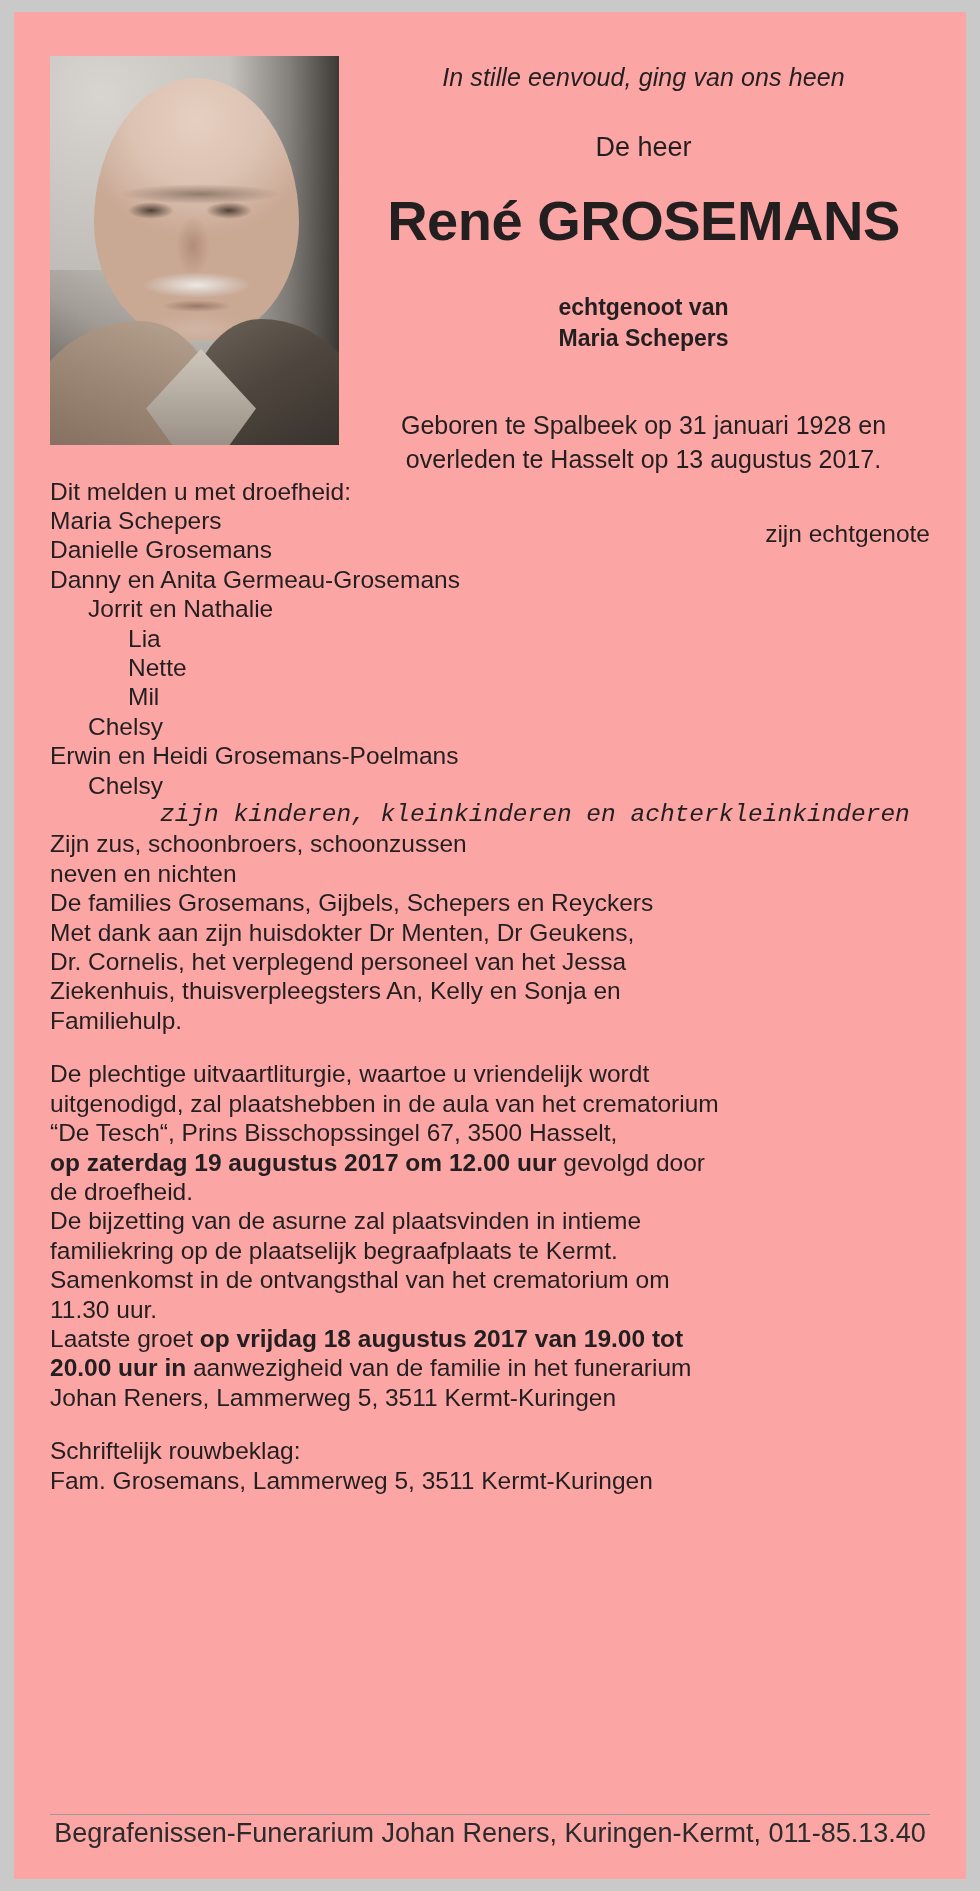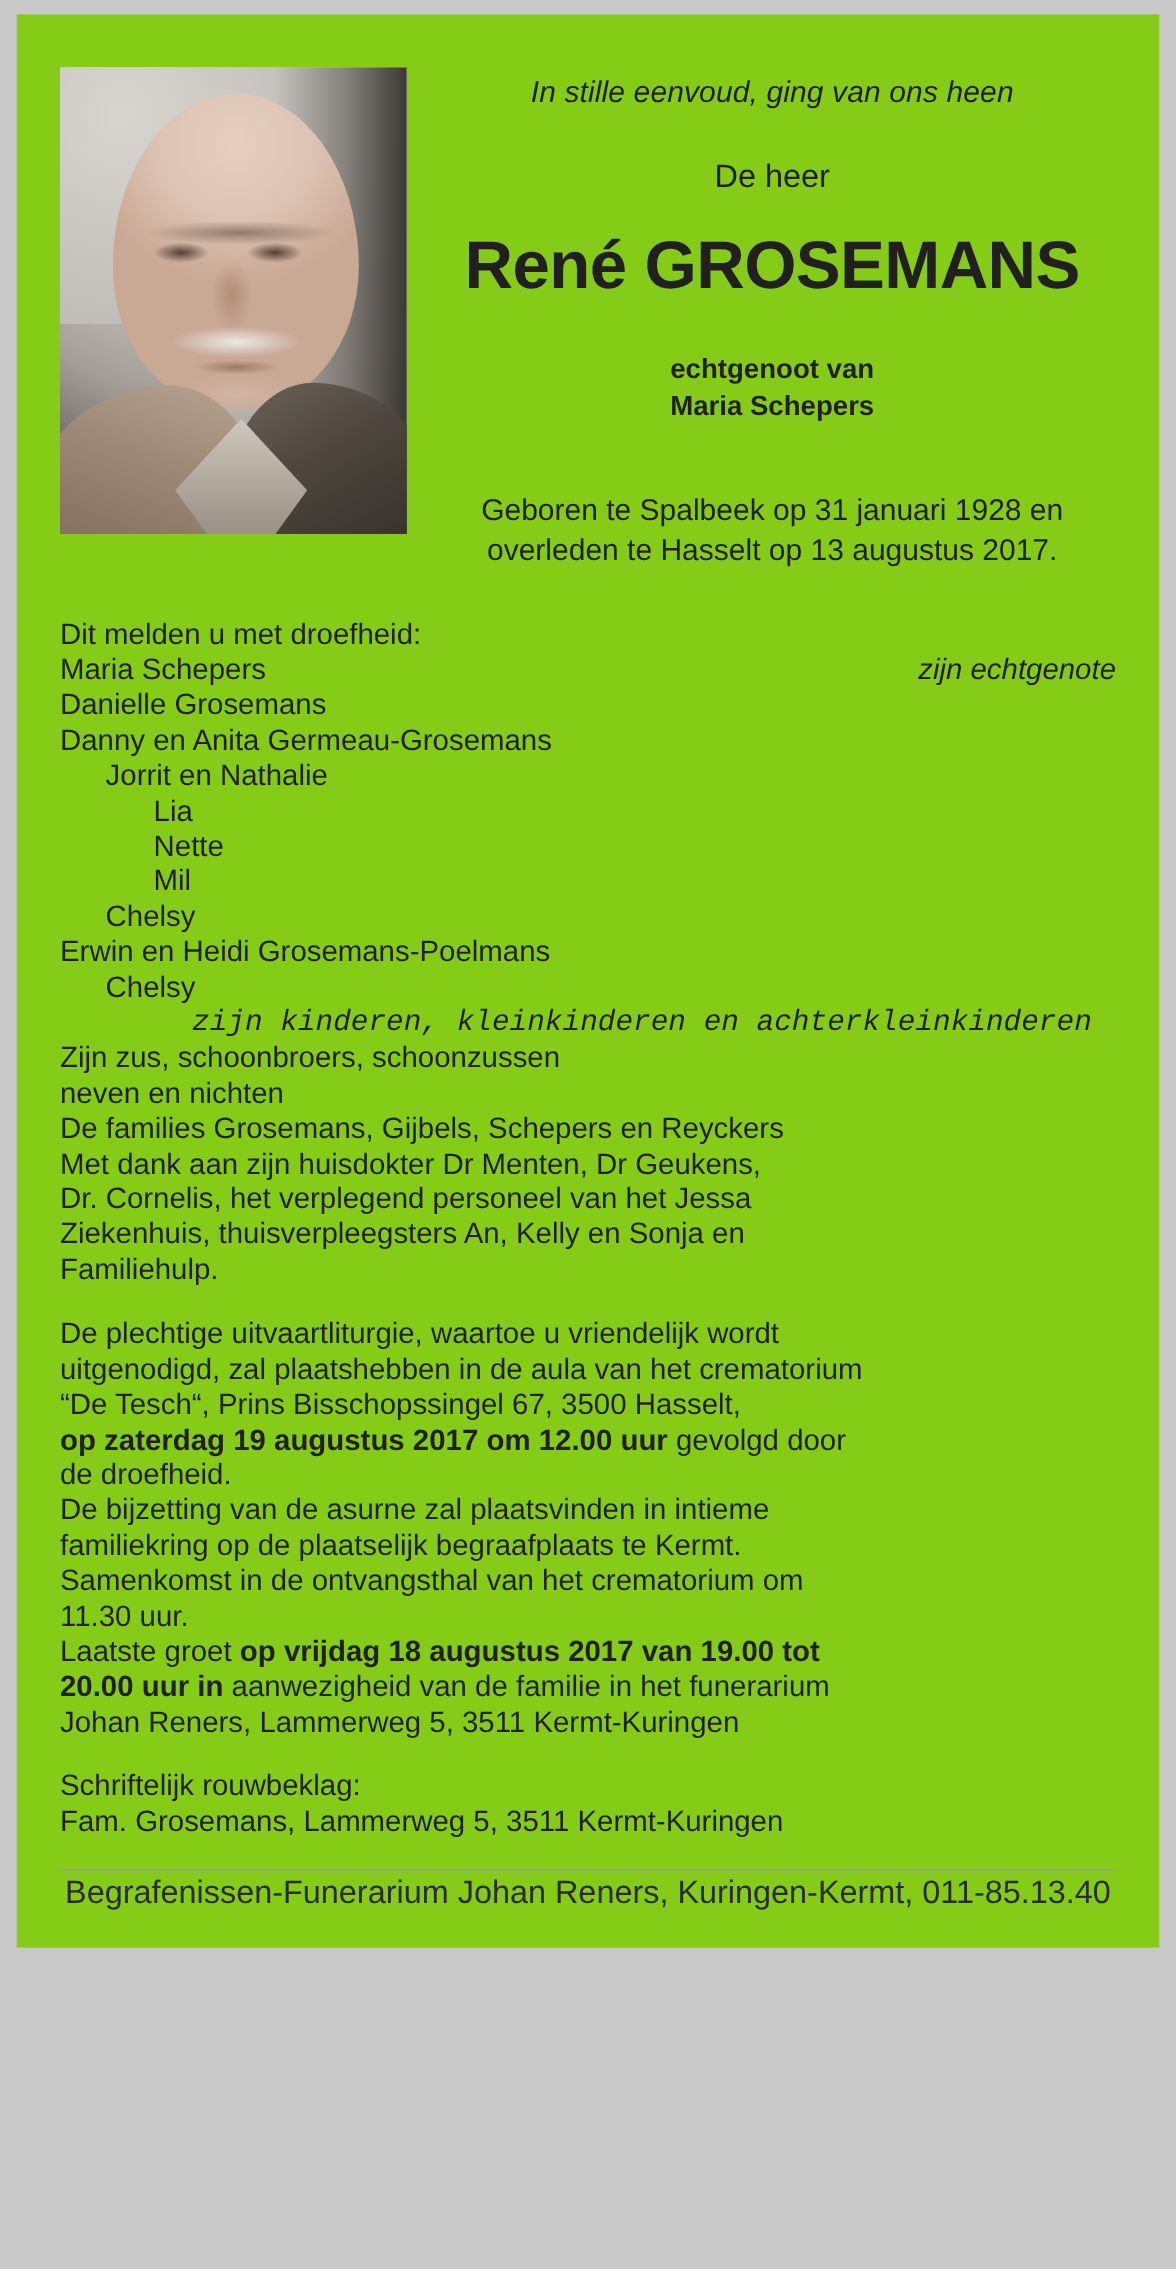--- a/index.html
+++ b/index.html
@@ -12,22 +12,22 @@
     height: 1891px;
     font-family: "Liberation Sans", sans-serif;
     color: #231f20;
     overflow: hidden;
   }
   .card {
     position: absolute;
     left: 14px;
     top: 12px;
     width: 952px;
-    height: 1611px;
-    background: #84cc16;
+    height: 1867px;
+    background: #fca5a5;
     box-sizing: border-box;
   }
 
   
   .top {
     position: relative;
     padding: 34px 36px 0 36px;
     display: flex;
     align-items: flex-start;
   }
@@ -147,36 +147,34 @@
   }
   .dates {
     font-size: 25px;
     line-height: 1.35;
     margin: 55px 0 0 0;
   }
 
   
   .body {
     padding: 0 36px;
-    margin-top: 38px;
     font-size: 24.5px;
     line-height: 29.4px;
   }
   .row {
     position: relative;
     white-space: nowrap;
   }
   .ind-0 { padding-left: 0; }
   .ind-1 { padding-left: 38px; }
   .ind-2 { padding-left: 78px; }
   .right-note {
     position: absolute;
     right: 0;
-    top: 0;
-    font-style: italic;
+    top: 13px;
   }
   .center-note {
     text-align: left;
     font-style: italic;
     padding-left: 110px;
     font-family: Liberation Mono, monospace;
   }
   .para {
     margin: 0;
     font-size: 24.5px;

